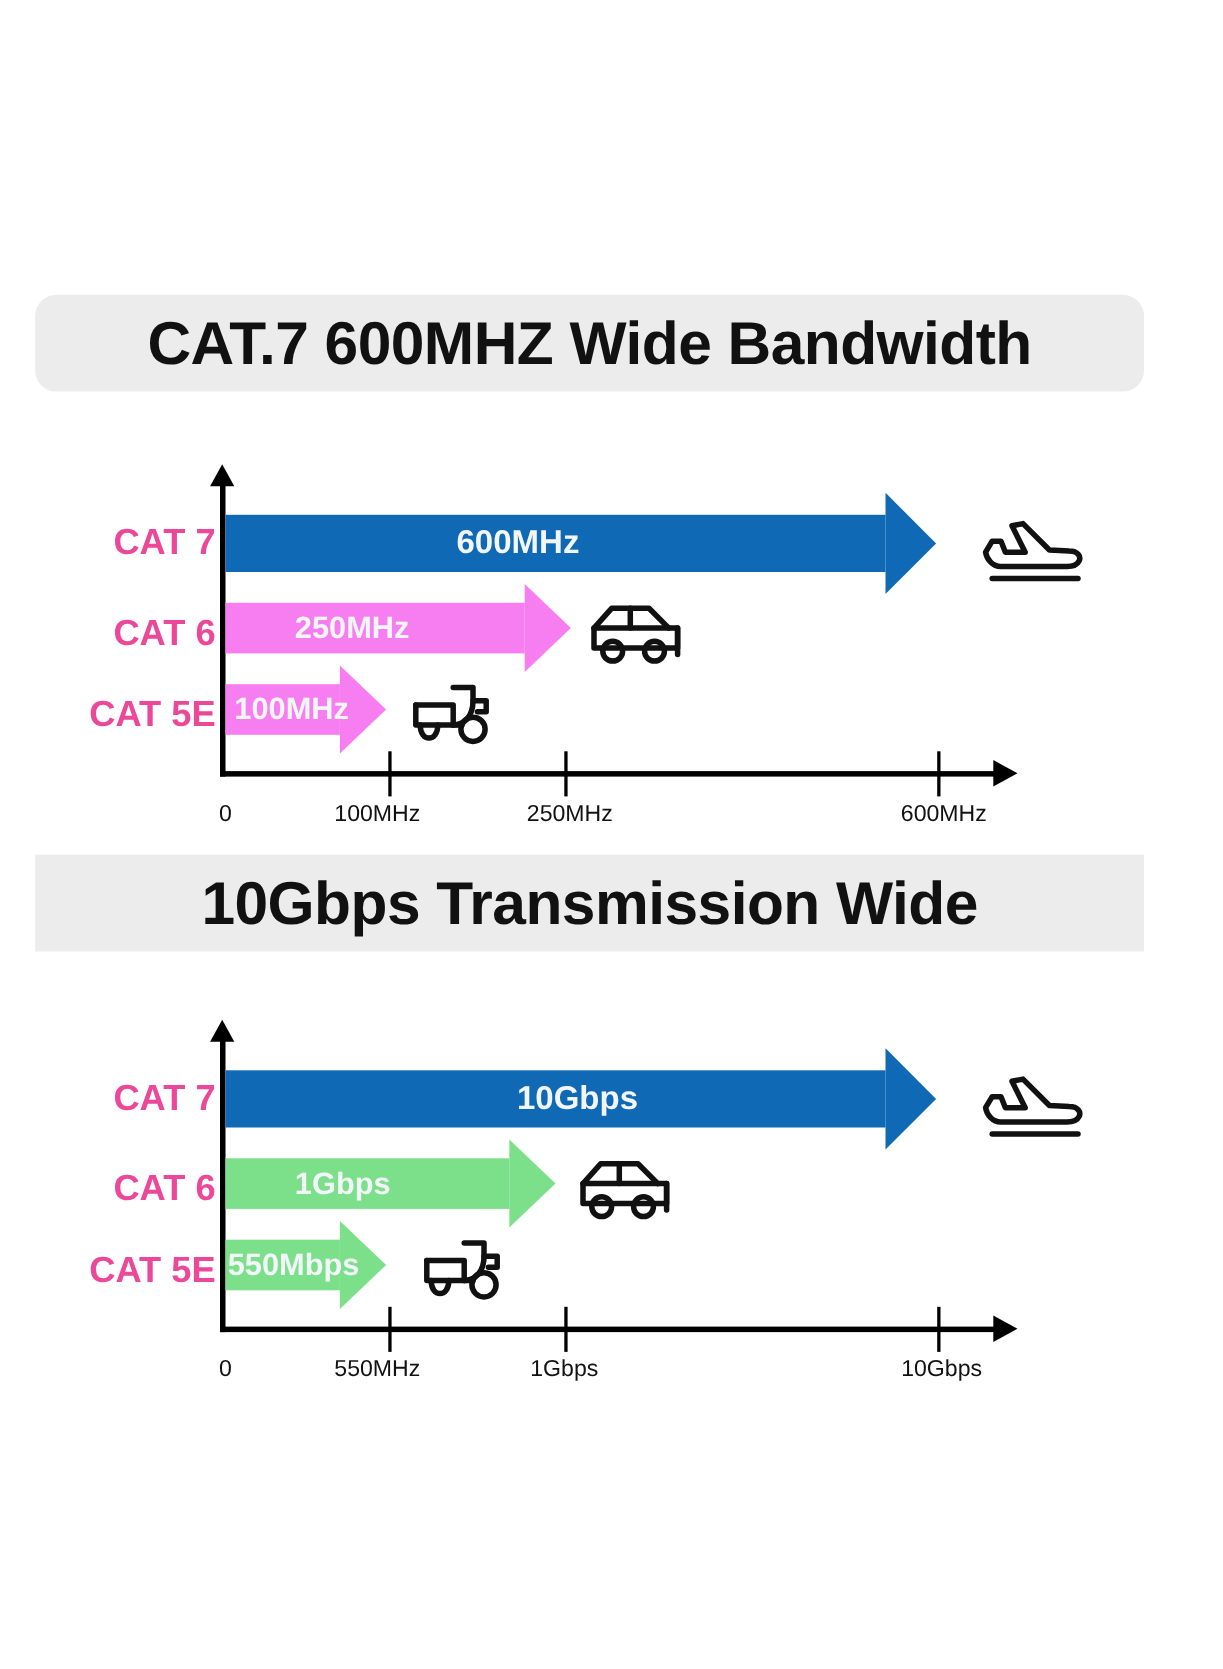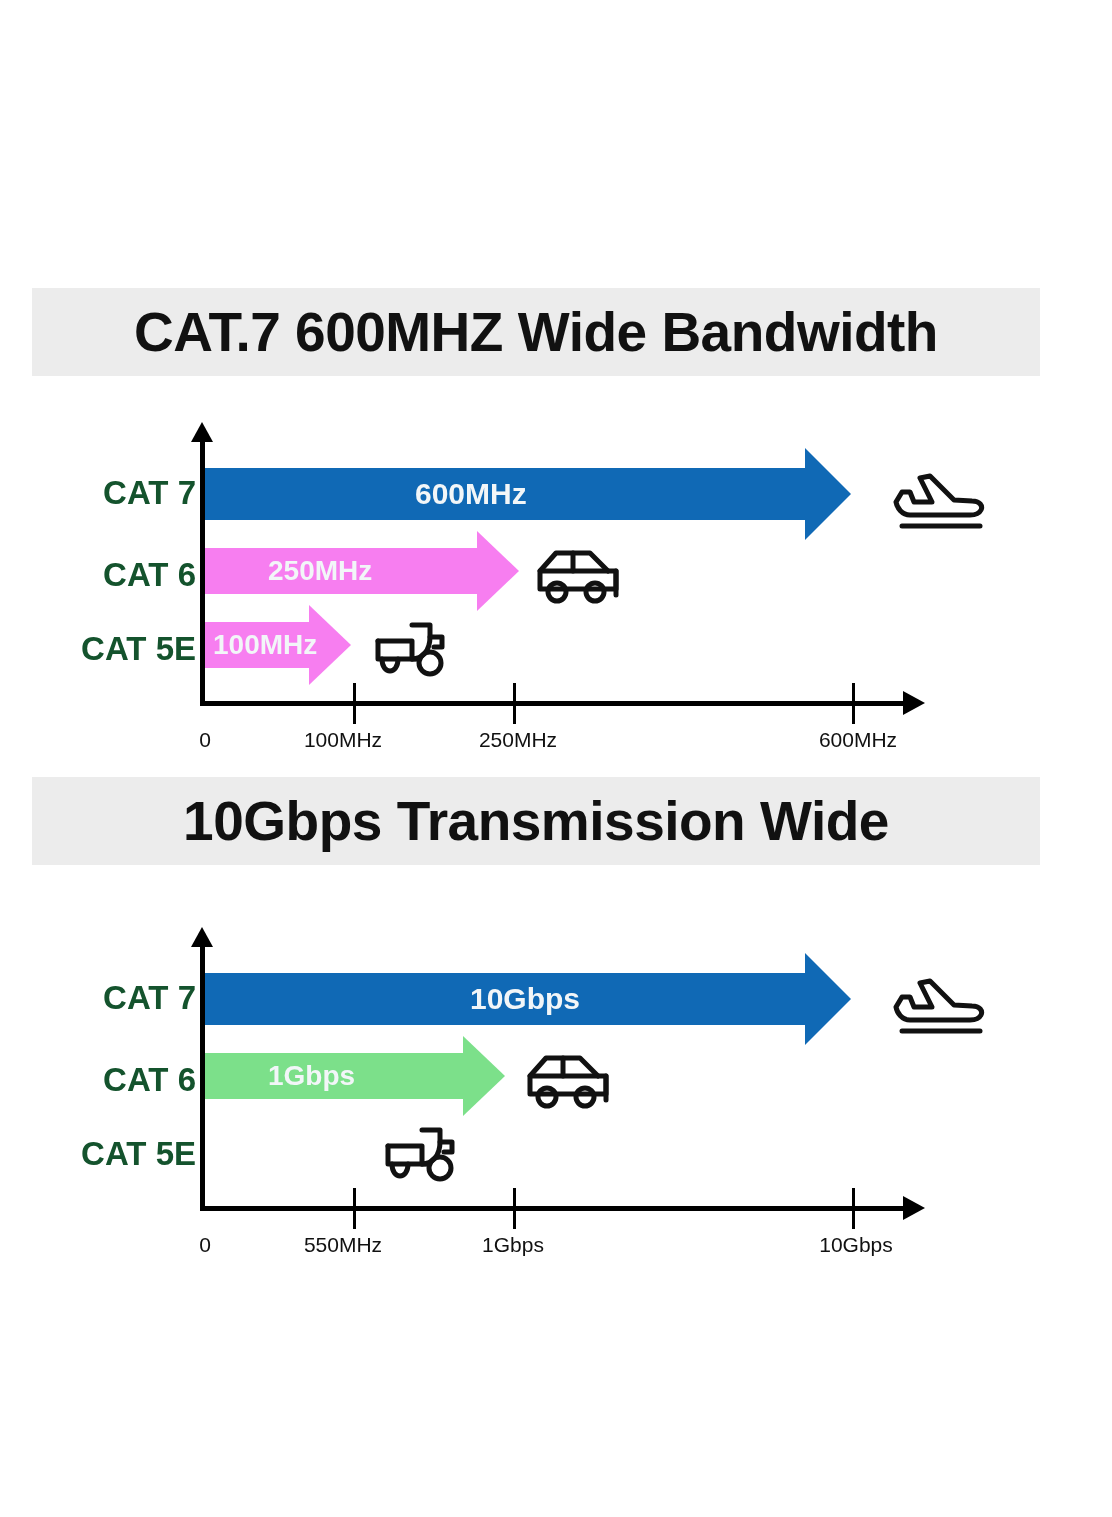--- a/index.html
+++ b/index.html
@@ -19,21 +19,21 @@
   .banner {
     position: absolute;
     left: 32px;
     width: 1008px;
     height: 88px;
     background: #ececec;
     display: flex;
     align-items: center;
     justify-content: center;
   }
-  #banner-1 { top: 288px; }
+  #banner-1 { top: 268px; border-radius: 19px; }
   #banner-2 { top: 777px; }
   .banner-text {
     font-family: "Liberation Sans", sans-serif;
     font-weight: bold;
     font-size: 55px;
     letter-spacing: -0.5px;
     color: #111111;
     white-space: nowrap;
     line-height: 1;
   }
@@ -100,21 +100,21 @@
     white-space: nowrap;
     font-family: "Liberation Sans", sans-serif;
   }
 
   
   .row-label {
     position: absolute;
     right: 916px; 
     font-weight: bold;
     font-size: 33px;
-    color: #14532d;
+    color: #ec4899;
     white-space: nowrap;
     line-height: 1;
     font-family: "Liberation Sans", sans-serif;
   }
 
   
   .bar {
     position: absolute;
     left: 205px;
   }
@@ -280,20 +280,25 @@
         <path d="M10 26 L26 8 L60 8 L78 26"></path>
         <path d="M10 26 L10 44 L86 44 L86 26 Z"></path>
         <line x1="43" y1="8" x2="43" y2="26"></line>
         <line x1="86" y1="26" x2="86" y2="50"></line>
         <circle cx="27" cy="47" r="9"></circle>
         <circle cx="65" cy="47" r="9"></circle>
       </g>
     </svg>
   </div>
 
+  <div class="bar" style="top:212px; height:46px; width:148px;">
+    <div class="shaft" style="width:104px; background:#7ce08a;"></div>
+    <div class="head" style="left:104px; border-top:40px solid transparent; border-bottom:40px solid transparent; border-left:42px solid #7ce08a;"></div>
+    <div class="value" style="left:2px; font-size:28px;">550Mbps</div>
+  </div>
 
   <div class="vehicle" style="left:378px; top:205px;">
     <svg width="92" height="64" viewBox="0 0 92 64">
       <g fill="none" stroke="#111111" stroke-width="5" stroke-linejoin="round" stroke-linecap="round">
         <path d="M44 10 L62 10 L62 22 C62 36 54 44 44 44"></path>
         <path d="M10 26 L10 44 L52 44"></path>
         <path d="M10 26 L44 26 L44 44"></path>
         <path d="M14 44 C14 52 18 56 22 56 C26 56 30 52 30 44"></path>
         <circle cx="62" cy="48" r="11"></circle>
         <path d="M62 22 L74 22 L74 32 L66 32"></path>

